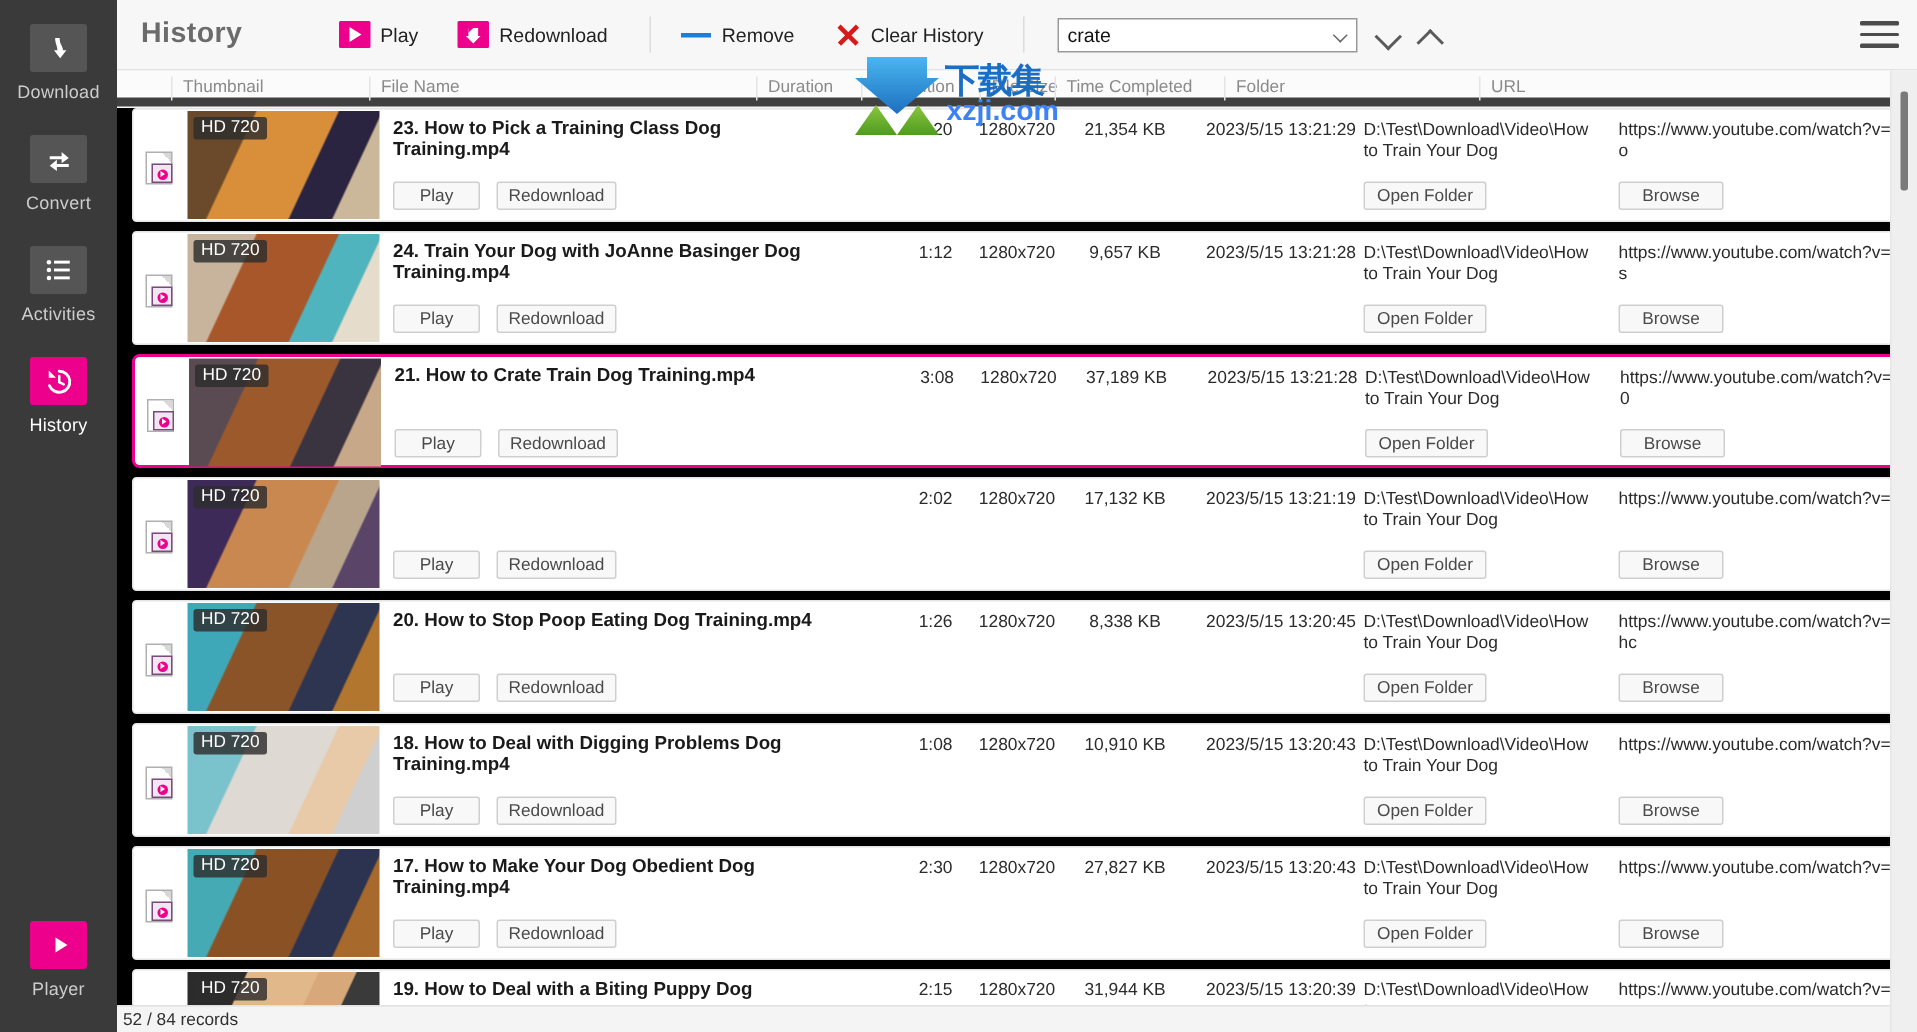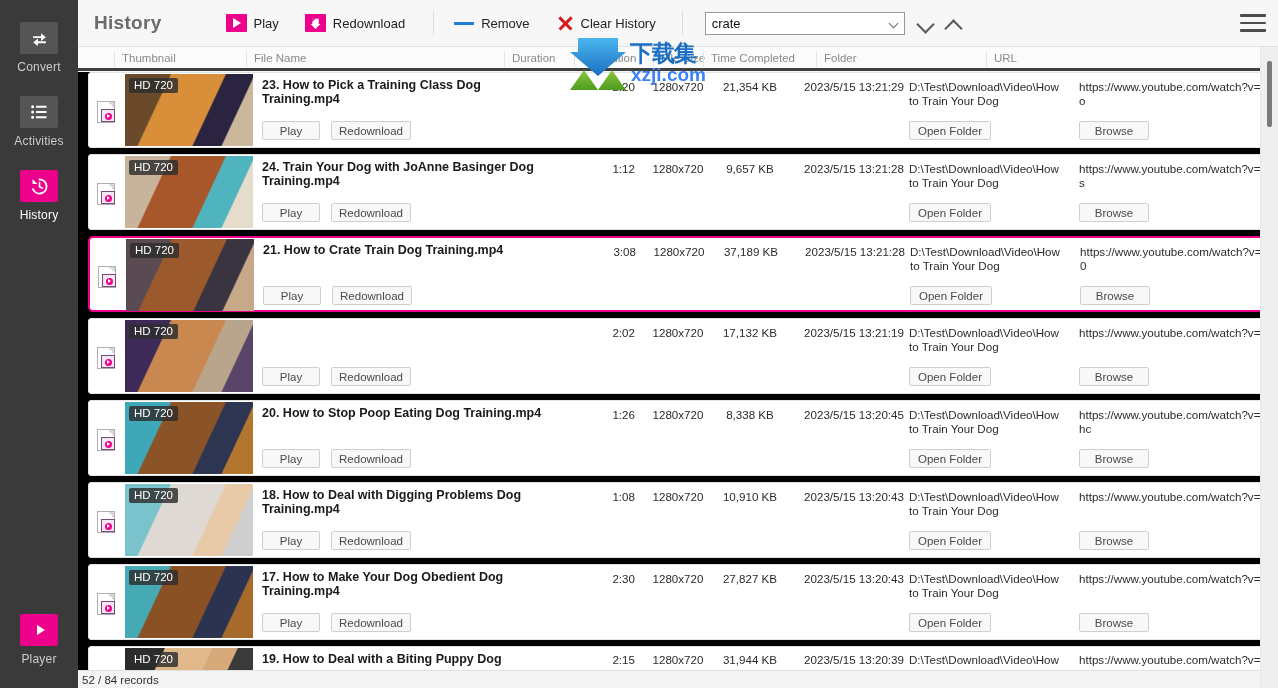--- a/index.html
+++ b/index.html
@@ -102,21 +102,21 @@
   }
   .chev.up::before { top: 10px; transform: rotate(-135deg); }
   .hamburger { position: absolute; right: 12px; top: 14px; width: 26px; cursor: pointer; }
   .hamburger span { display: block; height: 2.6px; background: #4c4c4c; margin-bottom: 5px; border-radius: 1px;}
   .hamburger span:last-child { margin-bottom: 0; }
 
   
   .colhead {
     height: 24px; width: 1200px;
     background: #fbfbfb;
-    border-bottom: 3px solid #404040;
+    border-bottom: 6px solid #404040;
     position: relative;
     font-size: 11.5px; color: #8a8a8a; text-align: right;
   }
   .colhead .c { position: absolute; top: 5px; white-space: nowrap; }
   .colhead .div { position: absolute; top: 4px; width: 1px; height: 16px; background: #e4e4e4; }
 
   
   .listwrap {
     position: absolute; top: 72px; left: 0;
     width: 1200px; height: 598px;
@@ -231,20 +231,28 @@
   .wm-txt { position: absolute; left: 62px; top: 2px; font-size: 23px; font-weight: bold; color: #1a6fc4; letter-spacing: -1px; font-family: "DejaVu Sans", sans-serif;}
   .wm-sub { position: absolute; left: 63px; top: 28px; font-size: 19px; font-weight: bold; color: #3b82f6; font-family: "Liberation Sans", sans-serif;}
 </style>
 </head>
 <body>
 
 <div id="app">
 
   <div class="sidebar">
 
+    <div class="nav-item" style="padding-top:16px;">
+      <div class="nav-ico">
+        <svg width="18" height="18" viewBox="0 0 24 24" aria-hidden="true">
+          <path d="M13 3 C13 9, 16 10, 16 14 L19 14 L13.5 21 L8 14 L11 14 C11 10, 9 8, 9 3 Z" fill="#ffffff"></path>
+        </svg>
+      </div>
+      <div class="nav-label">Download</div>
+    </div>
 
     <div class="nav-item" style="padding-top:22px;">
       <div class="nav-ico">
         <svg width="19" height="19" viewBox="0 0 24 24" aria-hidden="true">
           <path d="M4 9 L14 9 L14 5.5 L20 10.5 L14 15 L14 11.5 L4 11.5 Z" fill="#ffffff"></path>
           <path d="M20 15.5 L10 15.5 L10 12 L4 17 L10 21.5 L10 18 L20 18 Z" fill="#ffffff"></path>
         </svg>
       </div>
       <div class="nav-label">Convert</div>
     </div>

